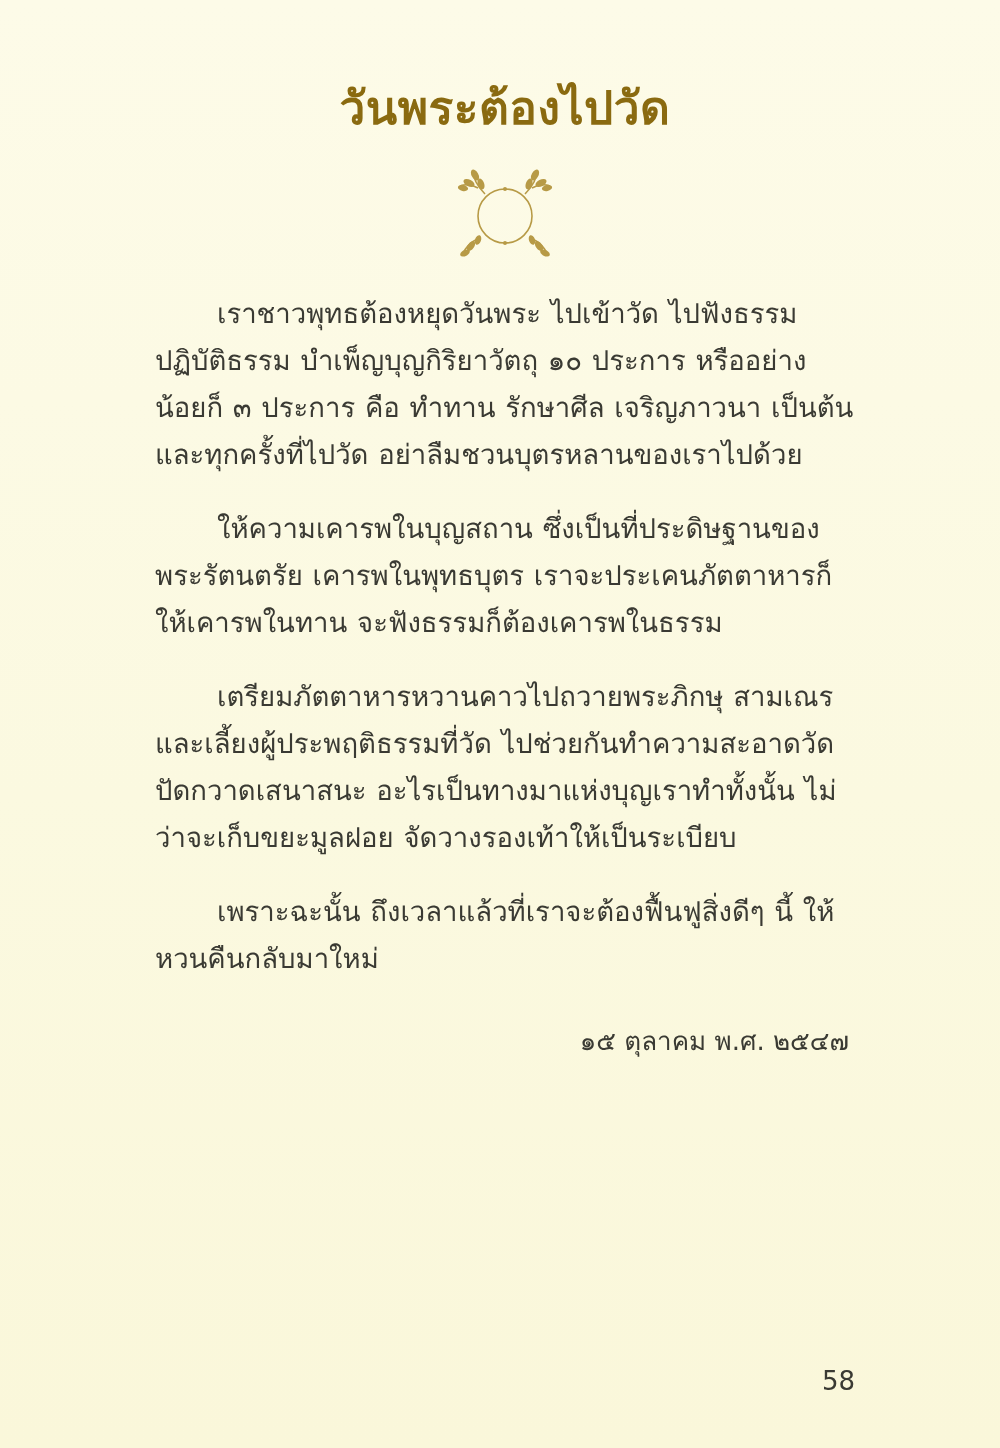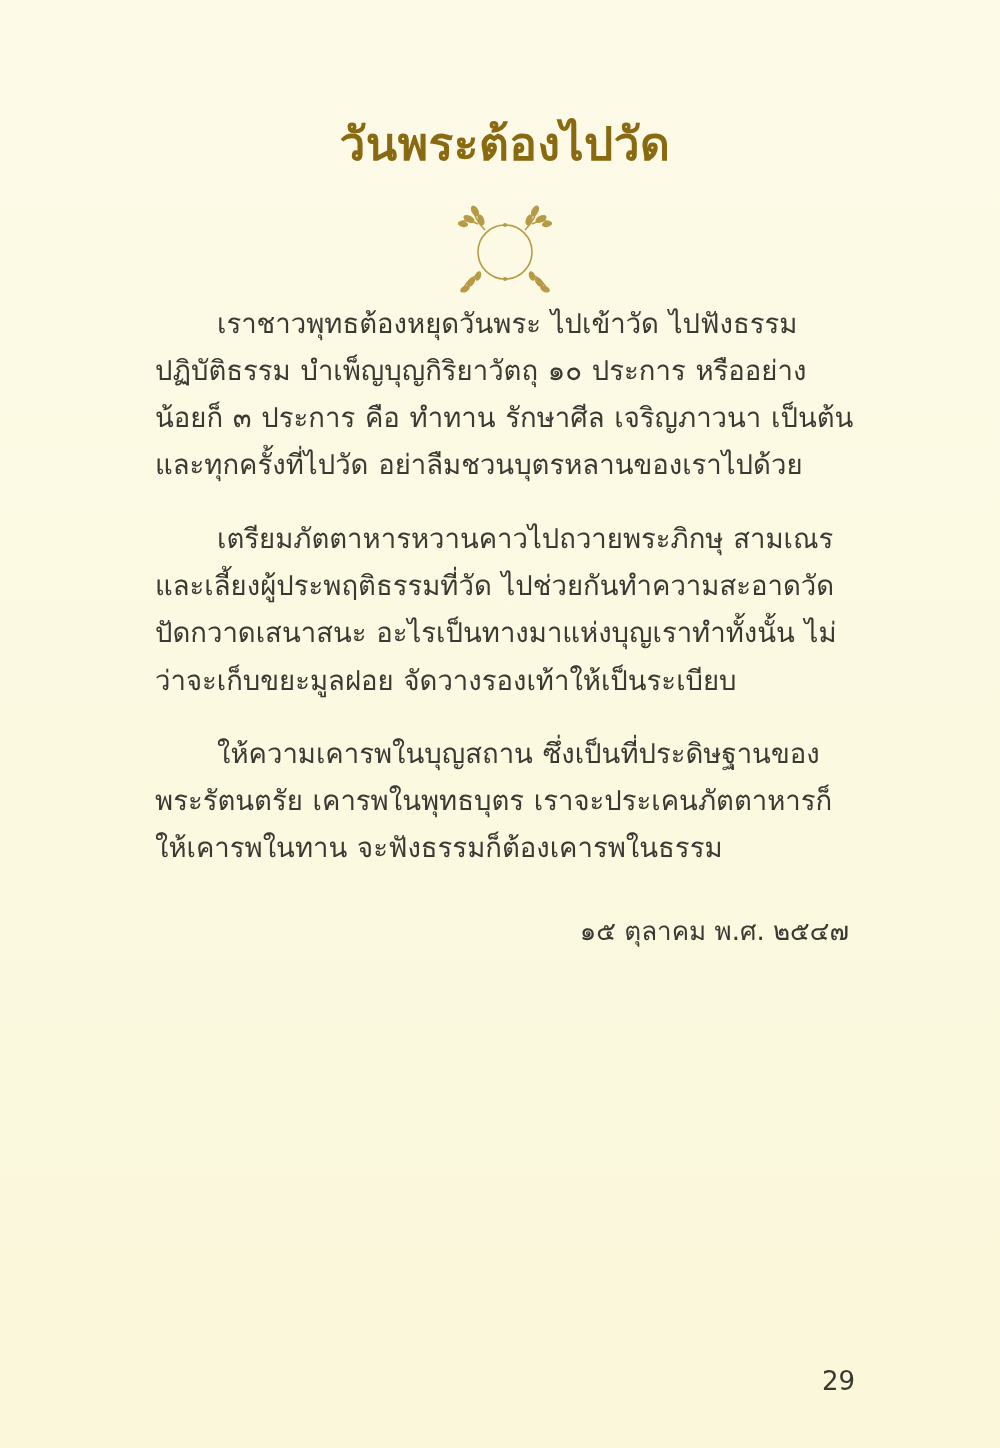--- a/index.html
+++ b/index.html
@@ -22,35 +22,36 @@
     background: linear-gradient(180deg, #fdfbe8 0%, #fbf9e0 55%, #faf7da 100%);
   }
   .content {
     position: absolute;
     left: 155px;
     top: 0;
     width: 700px;
   }
   .title {
     margin: 0;
-    padding-top: 116px;
+    padding-top: 80px;
     text-align: center;
     font-size: 46px;
     font-weight: bold;
     color: #8a6a10;
     letter-spacing: 0.5px;
     line-height: 1.25;
   }
   .ornament {
     margin: 22px auto 0;
     width: 120px;
     height: 104px;
     display: block;
   }
   .body-text {
+    margin-top: 26px;
   }
   .para {
     margin: 0 0 26px 0;
     font-size: 27.5px;
     line-height: 1.72;
     color: #3a3a33;
     text-indent: 62px;
     text-align: left;
     word-spacing: 1px;
   }
@@ -106,23 +107,24 @@
         <ellipse cx="94" cy="86" rx="3.2" ry="5.6" transform="rotate(-35 94 86)"></ellipse>
         <ellipse cx="100" cy="93" rx="3" ry="5.2" transform="rotate(-62 100 93)"></ellipse>
         <ellipse cx="87" cy="80" rx="3" ry="5" transform="rotate(-20 87 80)"></ellipse>
         <circle cx="60" cy="29" r="2"></circle>
         <circle cx="60" cy="83" r="2"></circle>
       </g>
     </svg>
 
     <div class="body-text">
       <p class="para">เราชาวพุทธต้องหยุดวันพระ  ไปเข้าวัด  ไปฟังธรรม ปฏิบัติธรรม บำเพ็ญบุญกิริยาวัตถุ ๑๐ ประการ หรืออย่างน้อยก็ ๓ ประการ คือ ทำทาน รักษาศีล เจริญภาวนา เป็นต้น และทุกครั้งที่ไปวัด อย่าลืมชวนบุตรหลานของเราไปด้วย</p>
+      <p class="para">ให้ความเคารพในบุญสถาน ซึ่งเป็นที่ประดิษฐานของพระรัตนตรัย เคารพในพุทธบุตร เราจะประเคนภัตตาหารก็ให้เคารพในทาน จะฟังธรรมก็ต้องเคารพในธรรม</p>
       <p class="para">เตรียมภัตตาหารหวานคาวไปถวายพระภิกษุ สามเณร และเลี้ยงผู้ประพฤติธรรมที่วัด ไปช่วยกันทำความสะอาดวัด ปัดกวาดเสนาสนะ อะไรเป็นทางมาแห่งบุญเราทำทั้งนั้น ไม่ว่าจะเก็บขยะมูลฝอย จัดวางรองเท้าให้เป็นระเบียบ</p>
-      <p class="para">ให้ความเคารพในบุญสถาน ซึ่งเป็นที่ประดิษฐานของพระรัตนตรัย เคารพในพุทธบุตร เราจะประเคนภัตตาหารก็ให้เคารพในทาน จะฟังธรรมก็ต้องเคารพในธรรม</p>
+      <p class="para">เพราะฉะนั้น ถึงเวลาแล้วที่เราจะต้องฟื้นฟูสิ่งดีๆ นี้ ให้หวนคืนกลับมาใหม่</p>
     </div>
 
     <div class="date-line">๑๕ ตุลาคม พ.ศ. ๒๕๔๗</div>
 
   </div>
 
-  <div class="page-number">29</div>
+  <div class="page-number">58</div>
 
 </div>
 
 </body></html>

